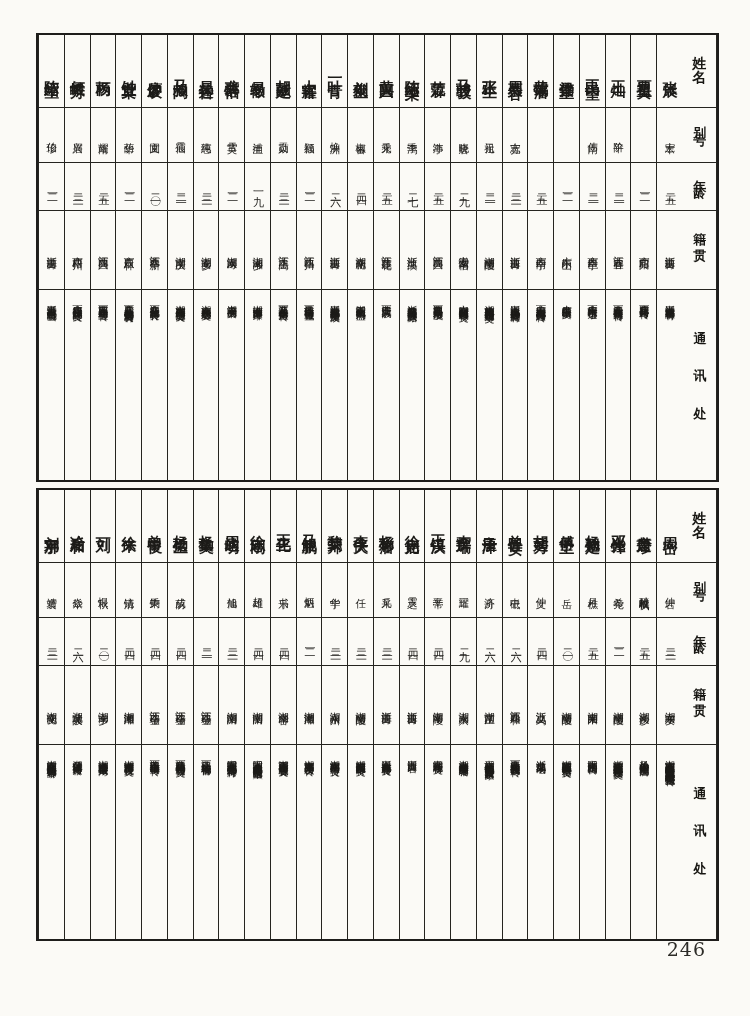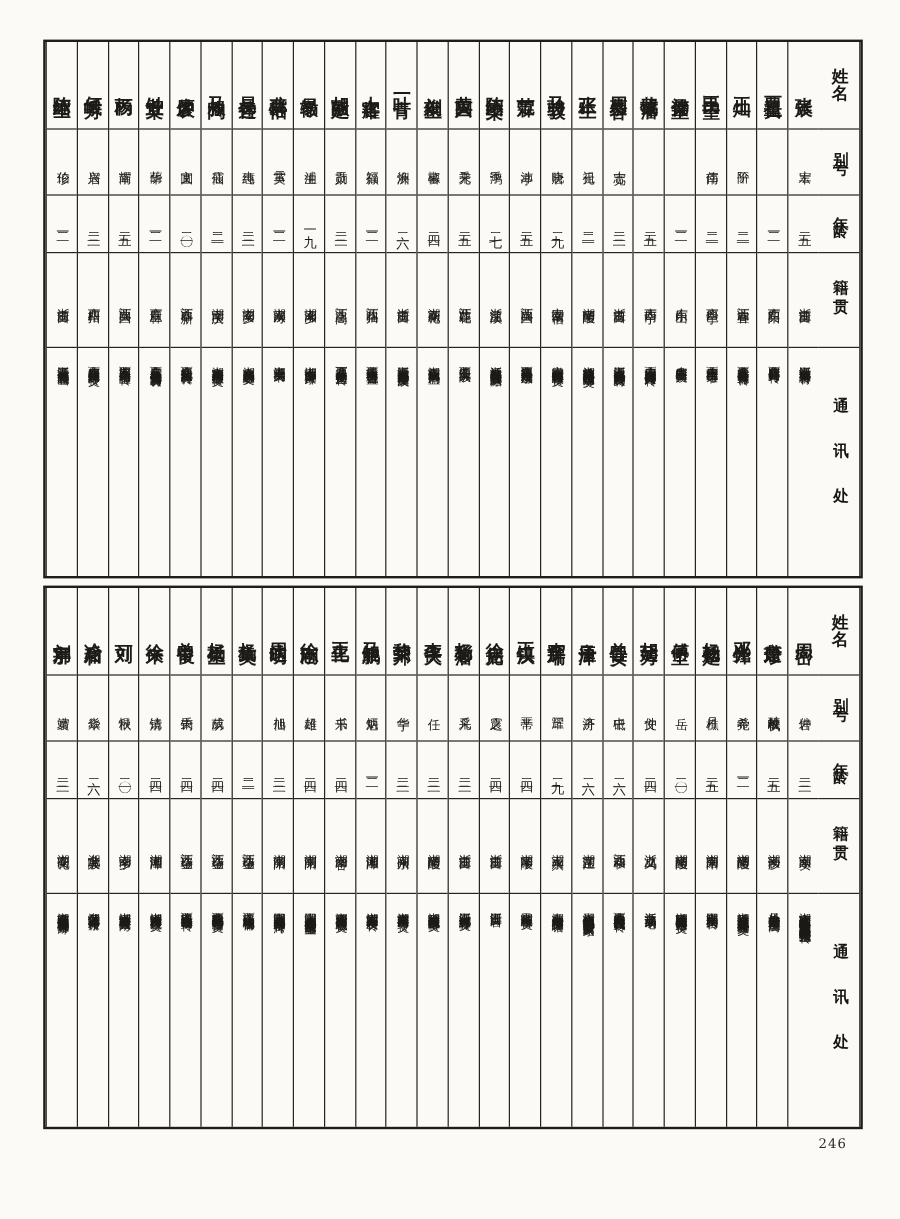--- a/index.html
+++ b/index.html
@@ -50,21 +50,21 @@
   .address-cell{font-size:10px;line-height:1.15;justify-content:flex-start;padding-top:7px;letter-spacing:0.5px;}
   
   .header-col .cell{font-weight:700;color:#181713;}
   .header-col .name-cell{font-size:14px;letter-spacing:14px;padding-top:10px;justify-content:flex-start;}
   .header-col .alias-cell{font-size:13px;letter-spacing:8px;padding-top:8px;justify-content:flex-start;}
   .header-col .age-cell{font-size:13px;letter-spacing:5px;padding-top:7px;justify-content:flex-start;}
   .header-col .native-cell{font-size:13px;letter-spacing:16px;padding-top:12px;justify-content:flex-start;}
   .header-col .address-cell{font-size:13px;letter-spacing:38px;padding-top:30px;justify-content:flex-start;}
   .page-number{
     position:absolute;right:44px;bottom:56px;
-    font-size:11px;color:#2c2b27;
+    font-size:19px;color:#2c2b27;
     font-family:"DejaVu Serif", serif;
     letter-spacing:1px;
   }
 </style>
 </head>
 <body>
 
 <div class="page">
 
   <div class="table table-top">

